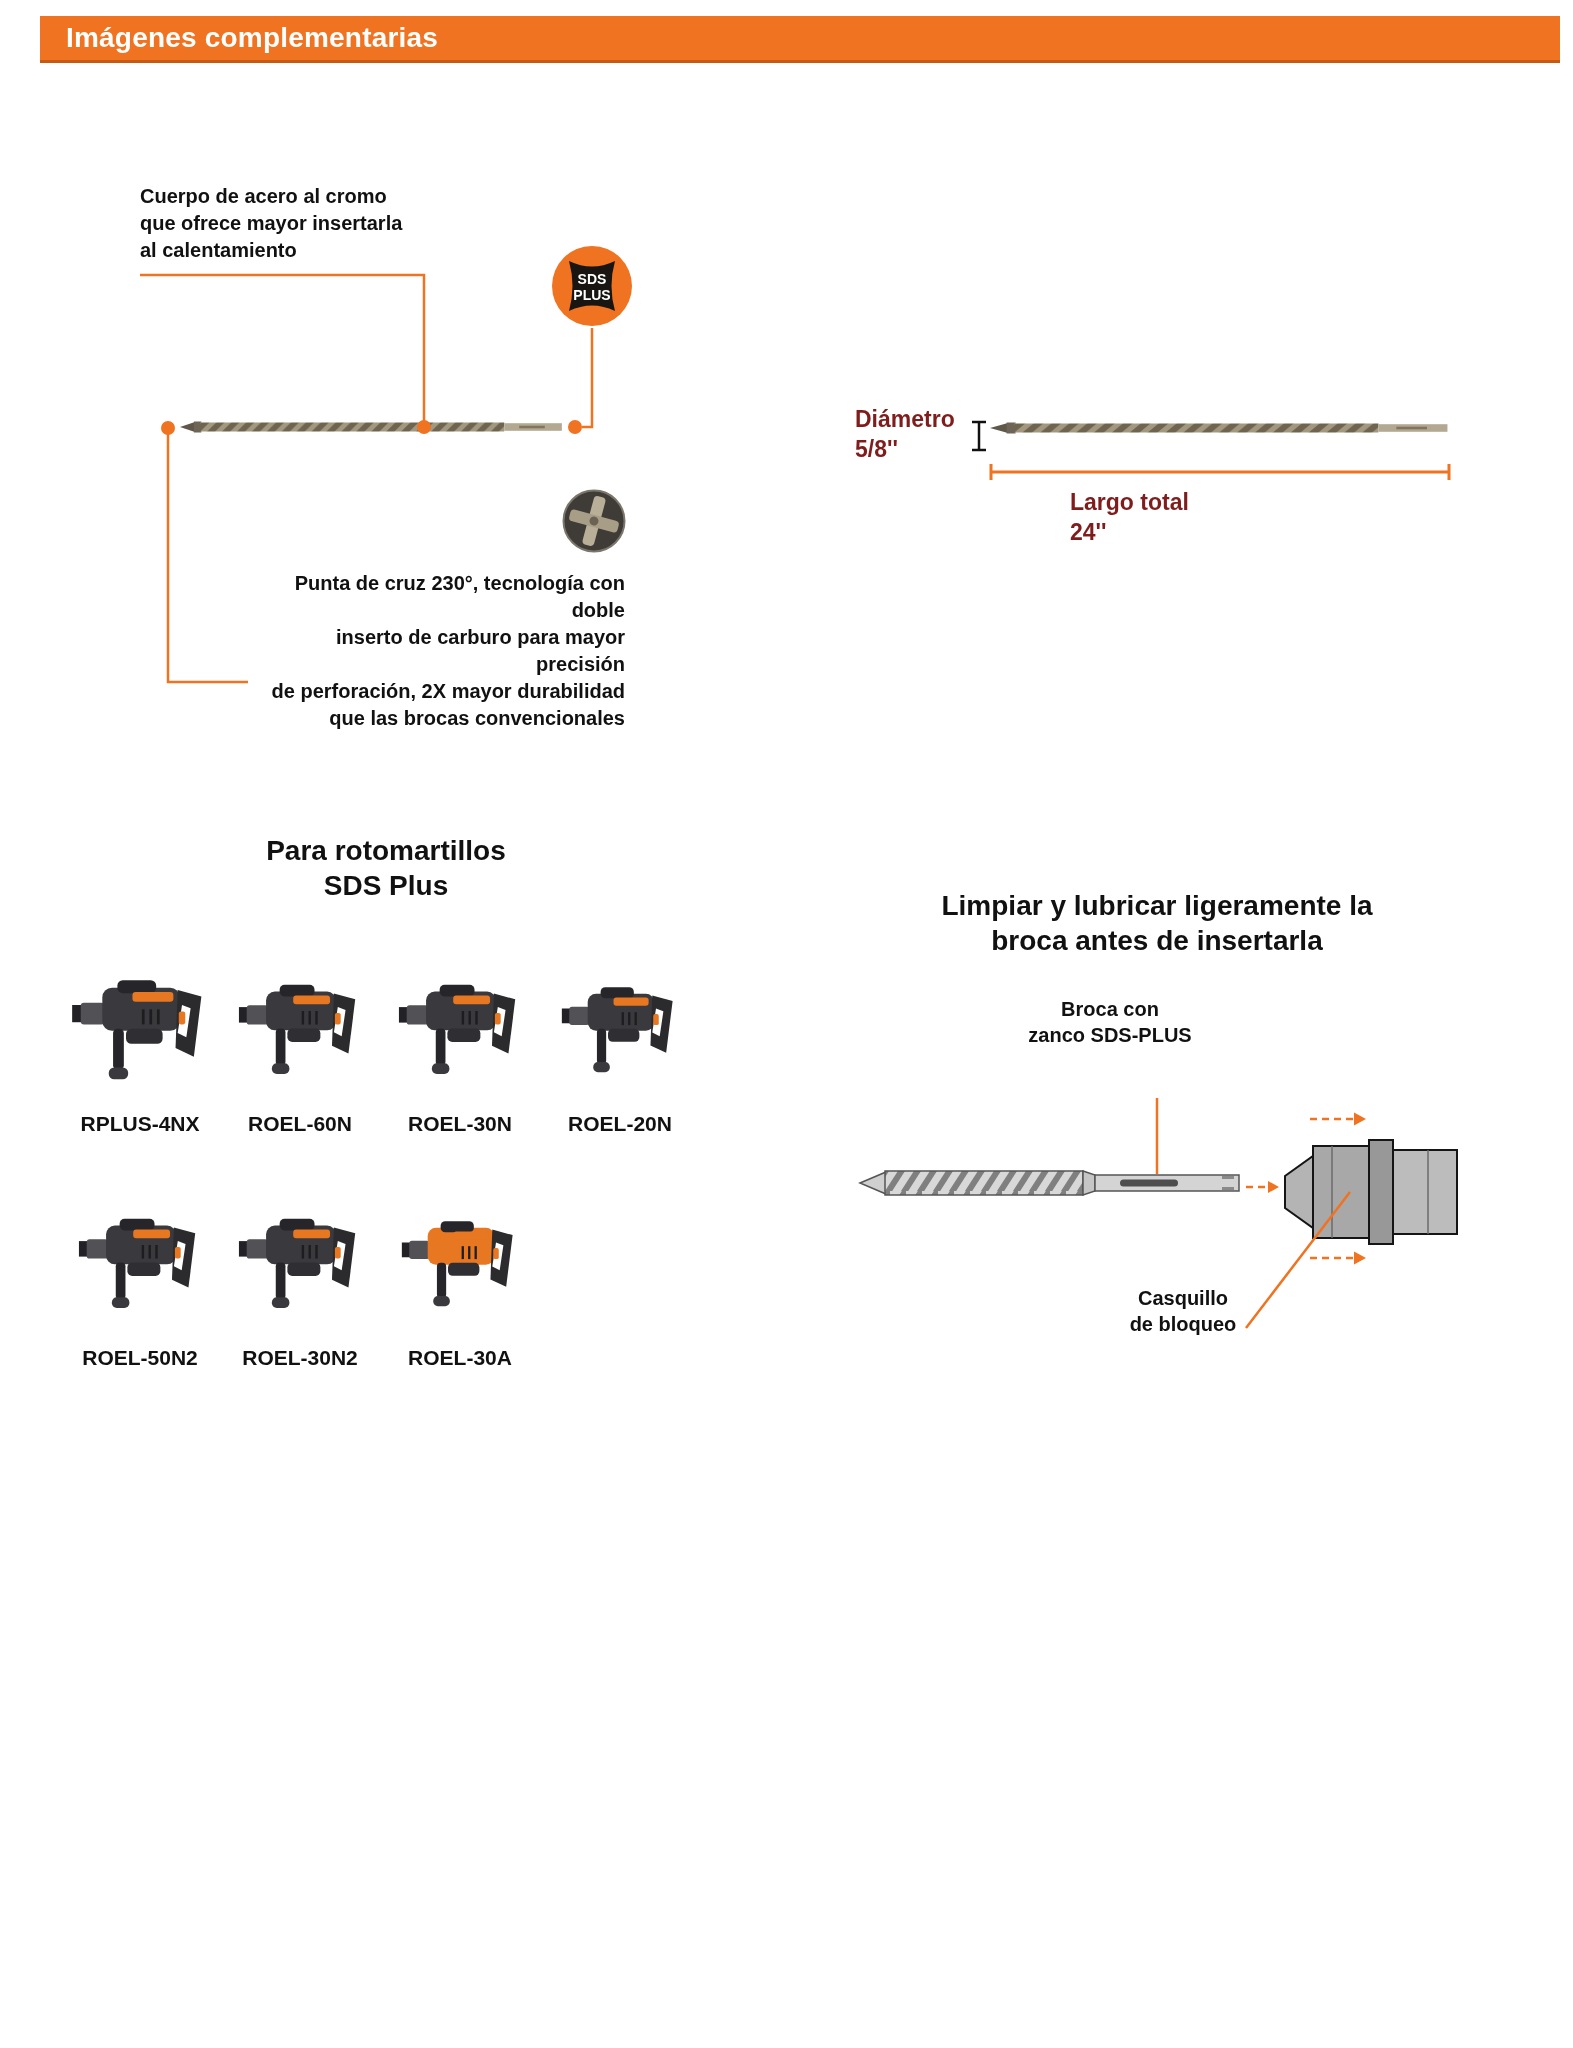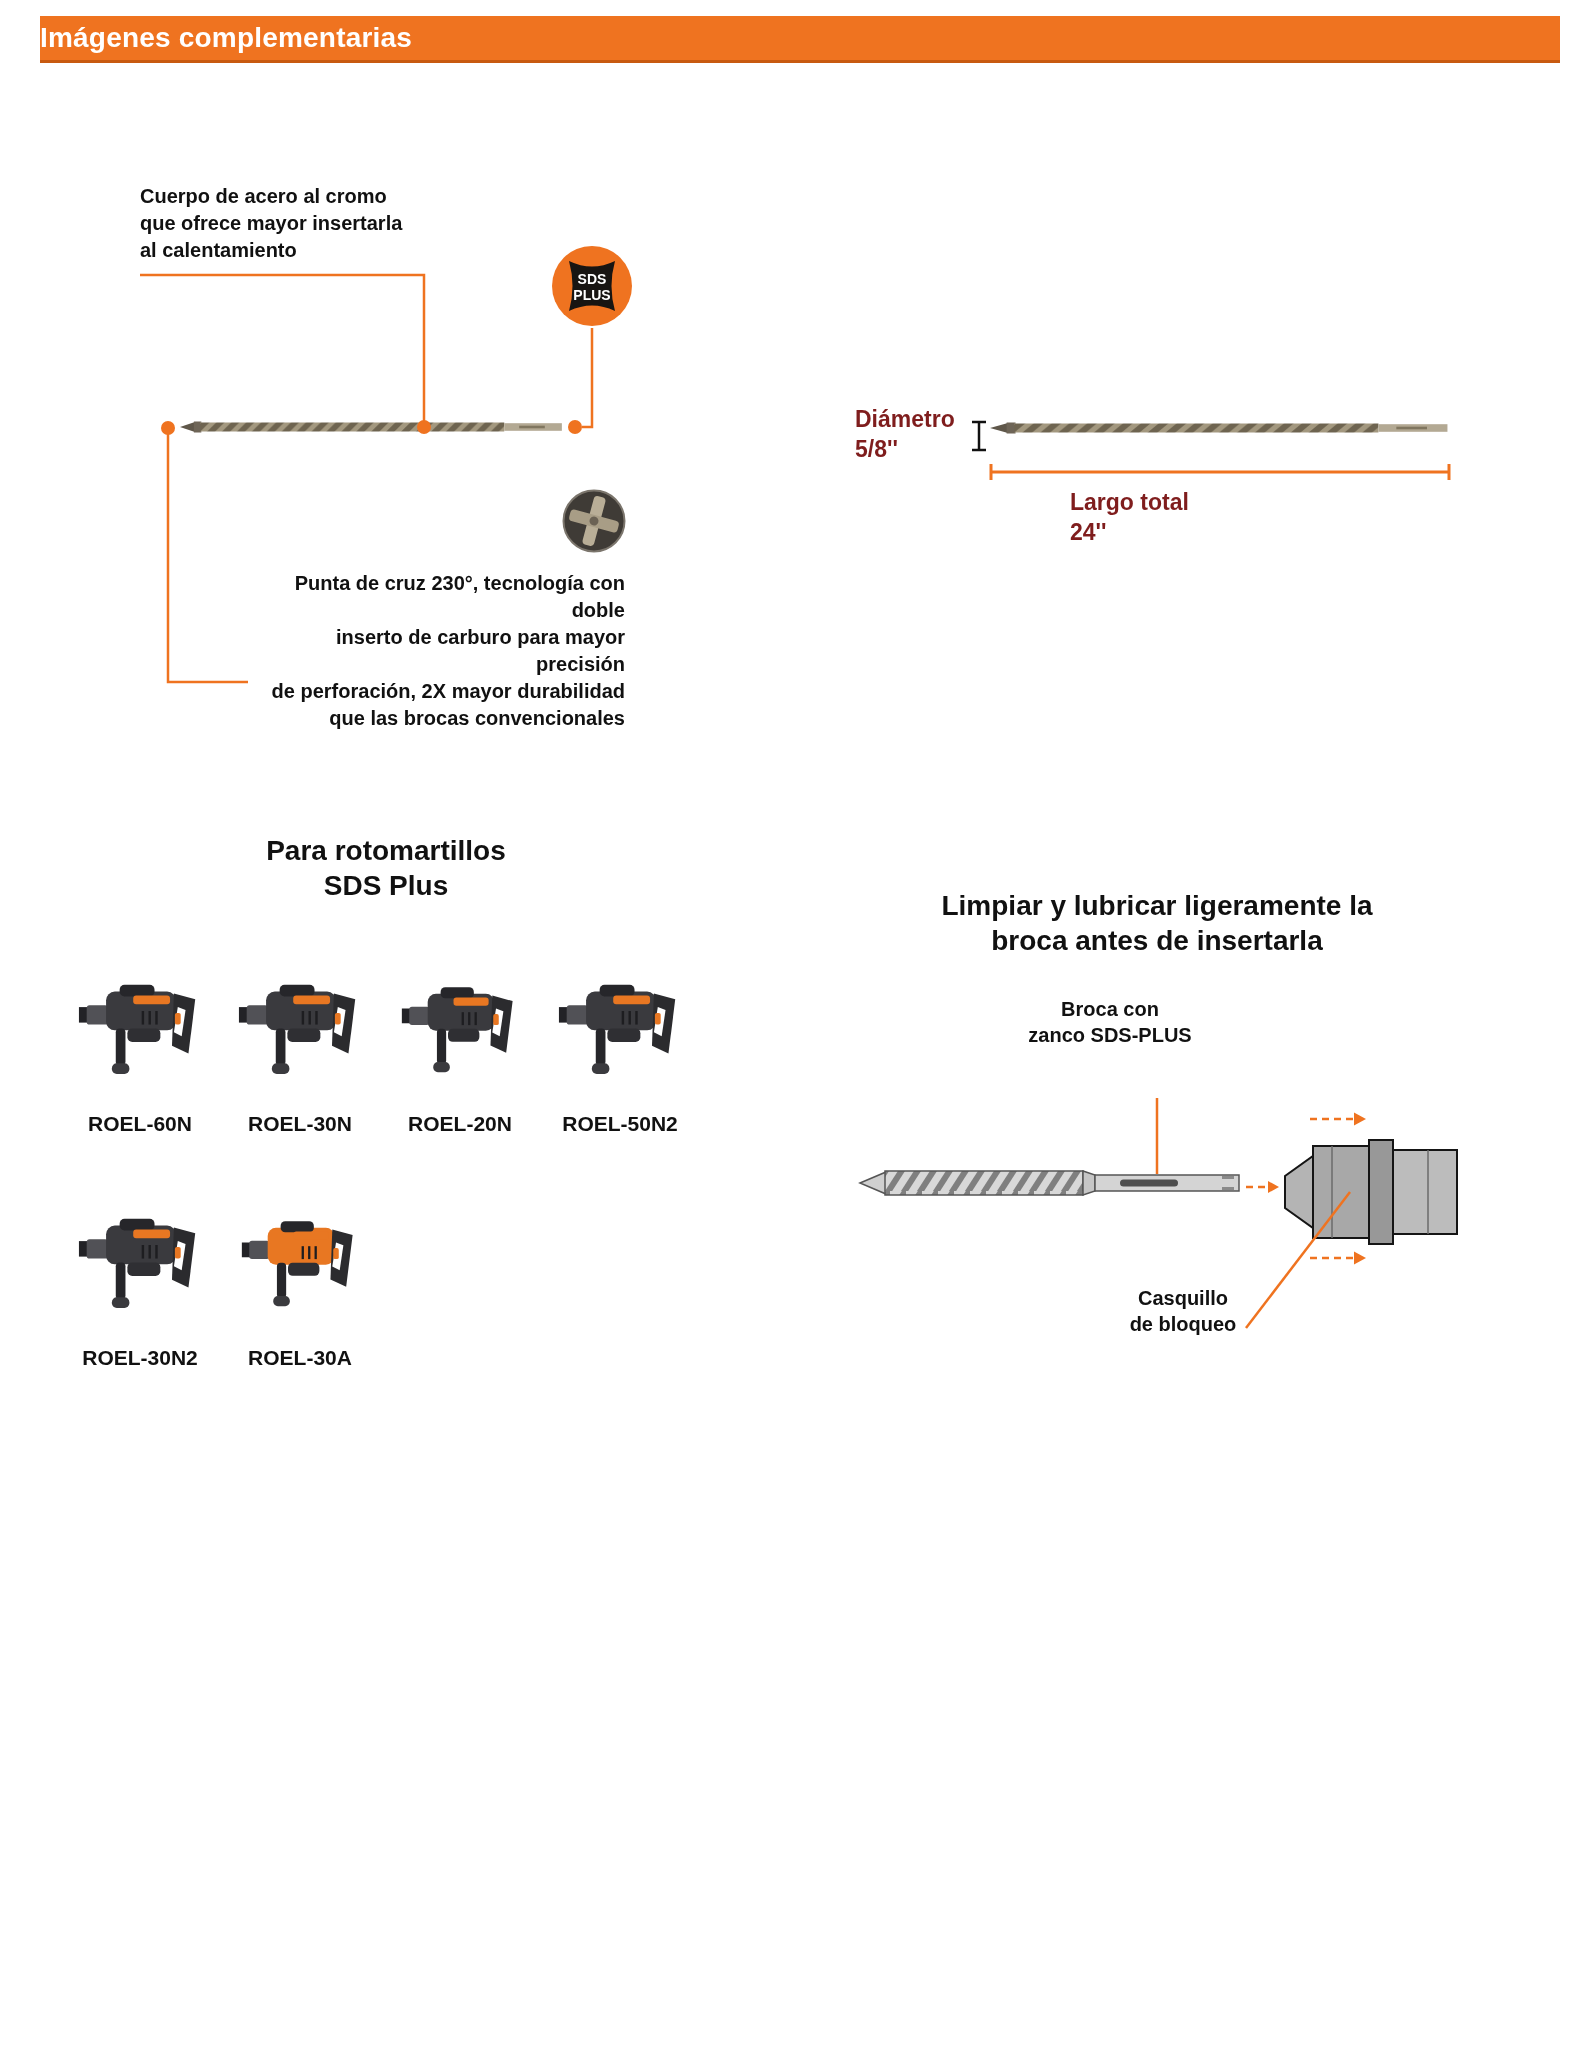--- a/index.html
+++ b/index.html
@@ -1,20 +1,20 @@
 <!DOCTYPE html>
 <html><head>
 <meta charset="utf-8">
 <style>
   *{margin:0;padding:0;box-sizing:border-box}
   html,body{background:#ffffff}
   body{width:1573px;height:2048px;position:relative;font-family:"Liberation Sans",sans-serif;color:#111}
   .page{position:absolute;inset:0;background:#fff;overflow:hidden}
   .abs{position:absolute}
-  .banner{position:absolute;left:40px;top:16px;width:1520px;height:47px;background:#ef7320;border-bottom:3px solid #c85a10;display:flex;align-items:center;}
+  .banner{position:absolute;left:40px;top:16px;width:1520px;height:47px;background:#ef7320;border-bottom:3px solid #c85a10;display:flex;align-items:center;padding-left:26px}
   .banner .t{color:#fff;font-weight:bold;font-size:28px;letter-spacing:.2px}
   .note{position:absolute;font-weight:bold;font-size:20px;line-height:27px;color:#111}
   .note.right{text-align:right}
   .note.center{text-align:center}
   .dim-label{position:absolute;font-weight:bold;font-size:23px;line-height:30px;color:#7f1d1d;}
   .h2{position:absolute;font-weight:bold;font-size:28px;line-height:35px;color:#111;text-align:center}
   .badge-t{fill:#fff;font-size:14px;font-weight:bold;text-anchor:middle;font-family:"Liberation Sans",sans-serif}
   .models-grid{position:absolute;left:60px;top:950px;width:640px;display:grid;grid-template-columns:repeat(4,1fr);row-gap:48px;justify-items:center}
   .model-cell{display:flex;flex-direction:column;align-items:center;width:155px}
   .icon-wrap{height:152px;display:flex;align-items:center;justify-content:center}
@@ -119,20 +119,28 @@
   </div>
 
   <div class="h2" style="left:236px;top:833px;width:300px">
     <div>Para rotomartillos</div>
     <div>SDS Plus</div>
   </div>
 
   <div class="models-grid">
     <div class="model-cell">
       <div class="icon-wrap">
+          <svg viewBox="0 0 130 115" width="140" height="124">
+            <use href="#sym-hammer"></use>
+          </svg>
+        </div>
+      <div class="model-label">RPLUS-4NX</div>
+    </div>
+    <div class="model-cell">
+      <div class="icon-wrap">
           <svg viewBox="0 0 130 115" width="126" height="112">
             <use href="#sym-hammer"></use>
           </svg>
         </div>
       <div class="model-label">ROEL-60N</div>
     </div>
     <div class="model-cell">
       <div class="icon-wrap">
           <svg viewBox="0 0 130 115" width="126" height="112">
             <use href="#sym-hammer"></use>

